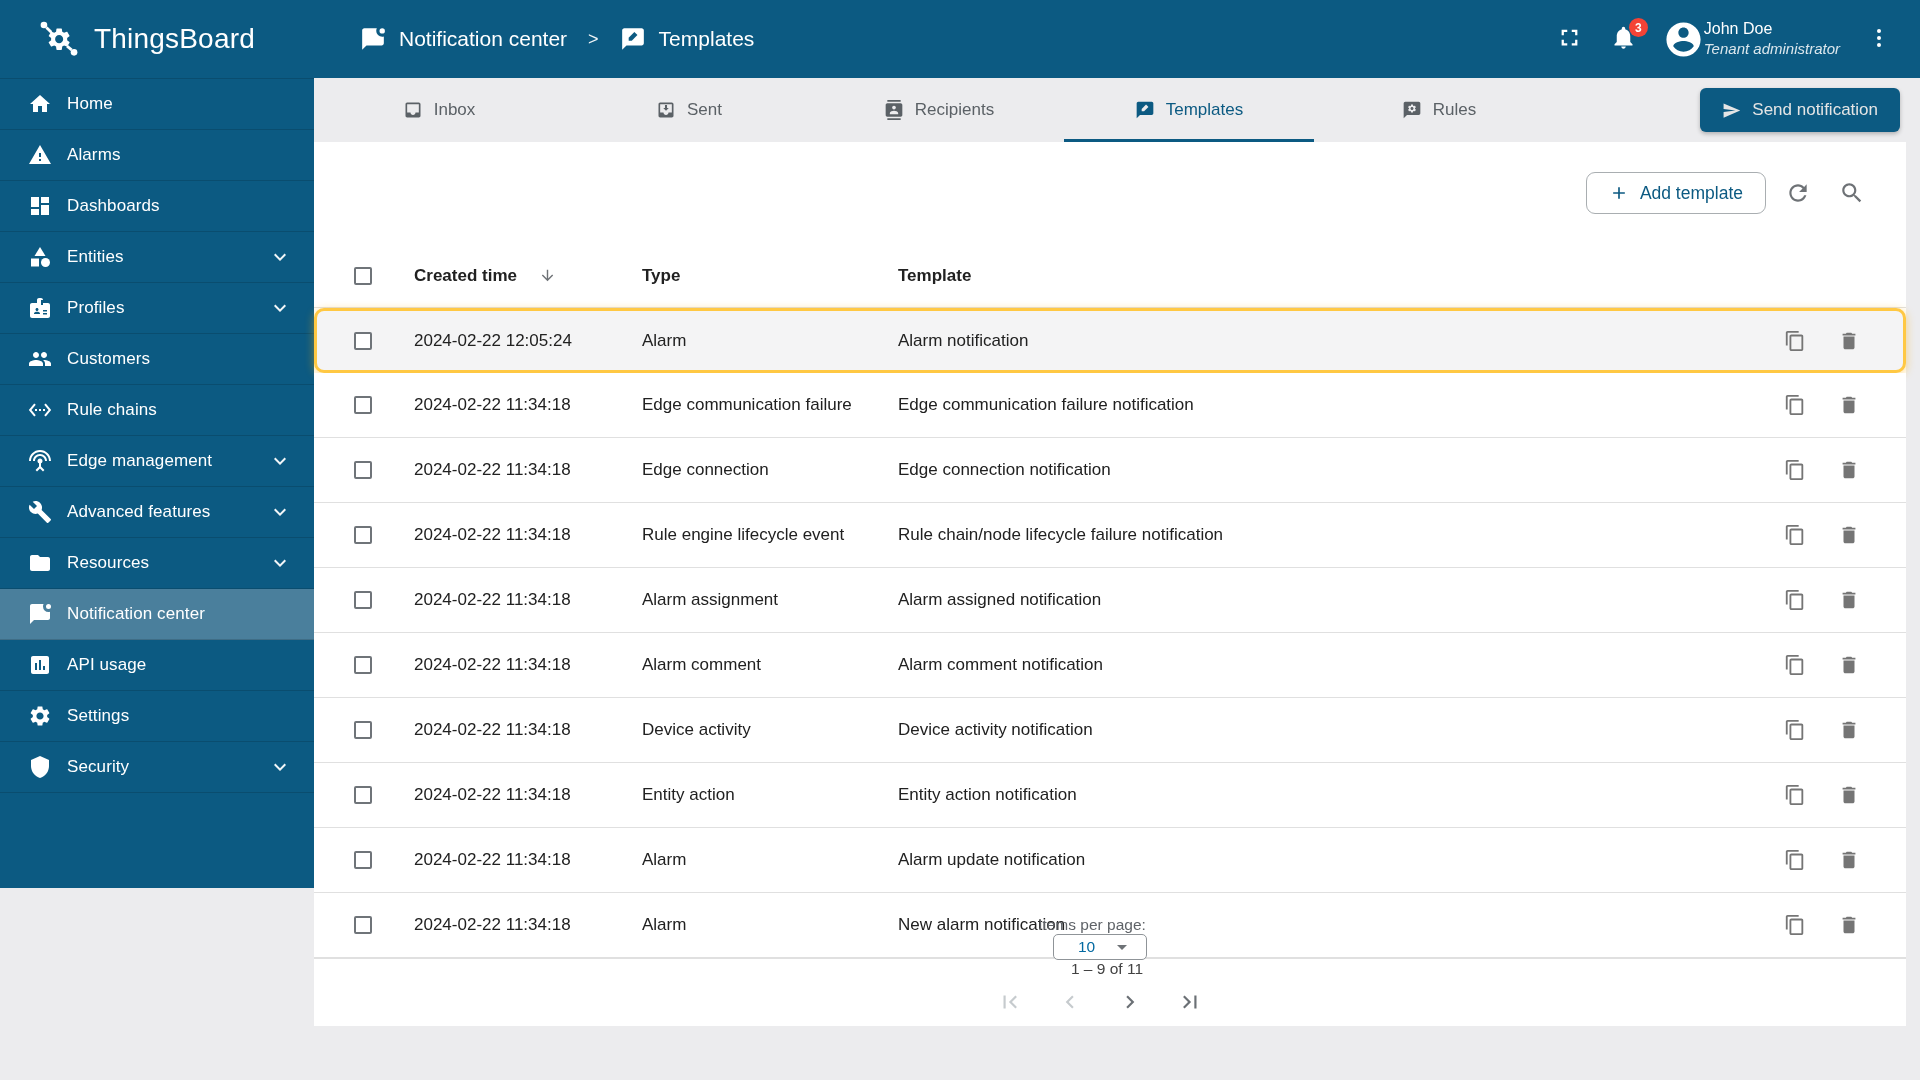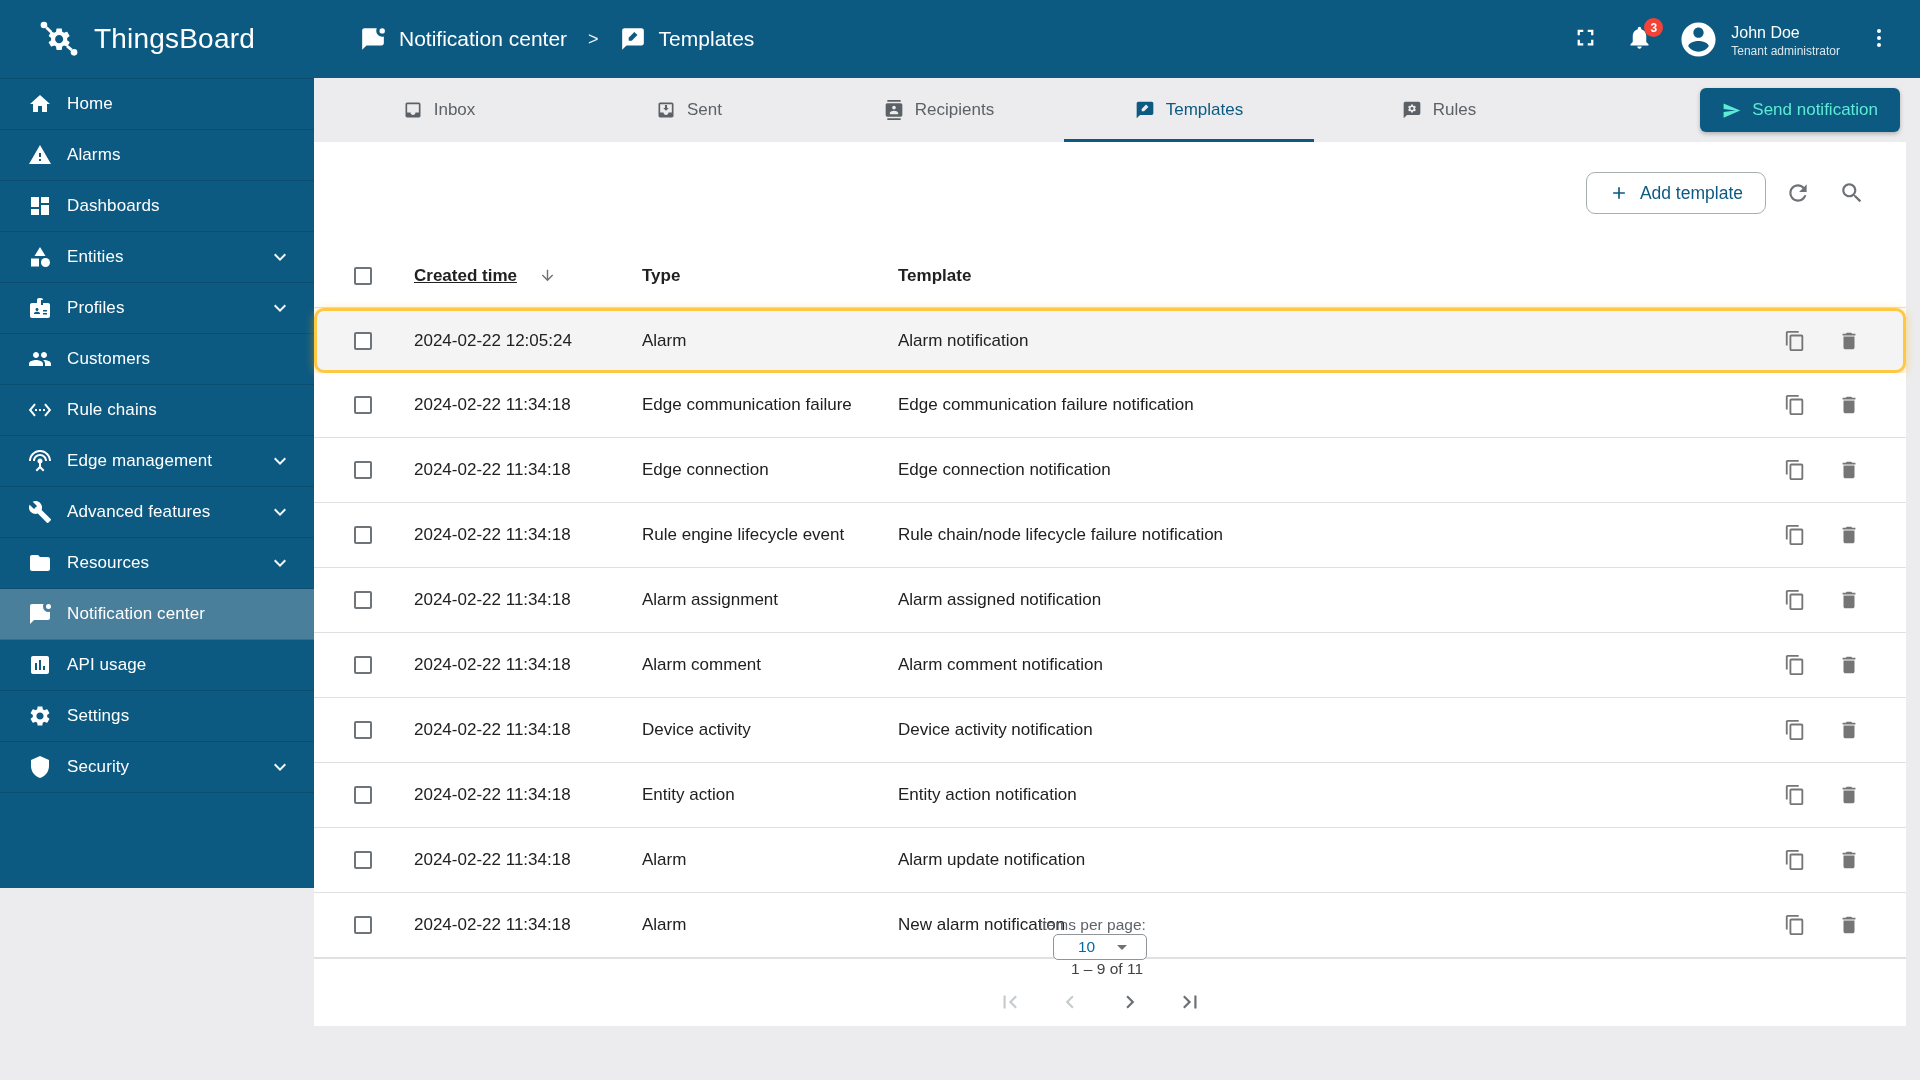--- a/index.html
+++ b/index.html
@@ -16,24 +16,24 @@
   .logo-text { font-size:28px; font-weight:500; letter-spacing:.2px; }
   .breadcrumb { display:flex; align-items:center; gap:13px; margin-left:46px; font-size:21px; }
   .breadcrumb .icon { width:26px; height:26px; color:#fff; --contrast:var(--primary); }
   .crumb-sep { font-size:18px; margin:0 8px; opacity:.95; }
   .top-actions { margin-left:auto; display:flex; align-items:center; gap:24px; padding-right:26px; }
   .top-icon-btn { background:none; border:none; color:#fff; width:30px; height:30px; cursor:pointer; position:relative; }
   .top-icon-btn .icon { width:27px; height:27px; color:#fff; }
   .badge { position:absolute; top:-6px; right:-9px; min-width:19px; height:19px; border-radius:10px;
            background:var(--badge); color:#fff; font-size:12px; font-weight:bold;
            display:flex; align-items:center; justify-content:center; padding:0 4px; }
-  .user-block { display:flex; align-items:flex-end; gap:12px; cursor:pointer; }
+  .user-block { display:flex; align-items:flex-start; cursor:pointer; }
   .avatar { width:41px; height:41px; color:#fff; }
   .user-name { font-size:16px; line-height:1.3; }
-  .user-role { font-size:12px; opacity:.85; line-height:1.3; }
+  .user-role { font-size:15px; opacity:.85; line-height:1.3;font-style:italic; }
 
   
   .main { display:flex; height:810px; }
   .sidebar { width:314px; background:var(--primary); flex:0 0 auto; }
   .side-list { border-top:1px solid rgba(0,0,0,.14); }
   .side-item { height:51px; display:flex; align-items:center; padding:0 22px 0 28px;
                border-bottom:1px solid rgba(0,0,0,.14); color:#fff; cursor:pointer; }
   .side-item.active { background:var(--sidebar-active); }
   .side-icon { width:24px; height:24px; margin-right:15px; color:#fff; }
   .side-label { font-size:17px; font-weight:500; letter-spacing:.1px; }
@@ -43,41 +43,41 @@
 
   
   .tabbar { height:65px; display:flex; background:#ececee; }
   .tab { width:250px; display:flex; align-items:center; justify-content:center; gap:11px;
          font-size:17px; font-weight:500; color:#5b6166; position:relative; cursor:pointer;
          background:none; border:none; font-family:inherit; }
   .tab .icon { width:20px; height:20px; --contrast:#ececee; }
   .tab.active { color:var(--primary); }
   .tab.active::after { content:""; position:absolute; left:0; right:0; bottom:0; height:3px; background:var(--primary); }
   .send-btn { margin:10px 20px 10px auto; height:44px; padding:0 22px; border:none; border-radius:6px;
-              background:var(--primary); color:#5eead4; font-size:17px; font-weight:500; font-family:inherit;
+              background:var(--primary); color:#e5e5e5; font-size:17px; font-weight:500; font-family:inherit;
               display:flex; align-items:center; gap:11px; cursor:pointer; box-shadow:0 2px 4px rgba(0,0,0,.25); }
   .send-btn .icon { width:19px; height:19px; }
 
   
   .panel { background:#fff; margin-right:14px; height:917px; display:flex; flex-direction:column; }
   .toolbar { height:102px; display:flex; align-items:center; justify-content:flex-end; gap:10px; padding-right:32px; }
   .add-btn { height:42px; padding:12px 22px; background:#fff; border:1px solid #a9aeb1; border-radius:9px;
              color:var(--primary); font-size:17.5px; font-weight:500; font-family:inherit;
              display:flex; align-items:center; gap:11px; cursor:pointer; }
   .add-btn .icon { width:20px; height:20px; }
   .tool-icon-btn { width:44px; height:44px; background:none; border:none; color:#6e7276; cursor:pointer;
                    display:flex; align-items:center; justify-content:center; }
   .tool-icon-btn .icon { width:26px; height:26px; }
 
   
   .trow { display:grid; grid-template-columns:60px 228px 256px 1fr 130px; align-items:center;
           padding:0 40px; height:65px; border-bottom:1px solid #e0e0e0; background:#fff; }
   .thead { height:64px; font-weight:bold; color:#181818; font-size:17px; }
   .tcell { font-size:17px; color:#212121; white-space:nowrap; overflow:hidden; text-overflow:ellipsis; }
-  .col-sort { display:flex; align-items:center; gap:22px; cursor:pointer;text-decoration:underline; }
+  .col-sort { display:flex; align-items:center; gap:22px; cursor:pointer; }
   .sort-icon { width:17px; height:17px; color:#6e7276; }
   .cb { width:18px; height:18px; border:2px solid #6f7479; border-radius:2px; background:#fff; cursor:pointer; }
   .row-actions { display:flex; justify-content:flex-end; align-items:center; gap:20px; }
   .action-btn { width:34px; height:34px; background:none; border:none; color:#757575; cursor:pointer;
                 display:flex; align-items:center; justify-content:center; }
   .action-btn .icon { width:22px; height:22px; }
   .trow.highlight { background:#f4f4f5; border:3px solid var(--highlight); border-radius:10px;
                     padding:0 37px; box-shadow:0 2px 10px rgba(255,176,0,.45); }
 
   .panel-spacer { flex:1; }

